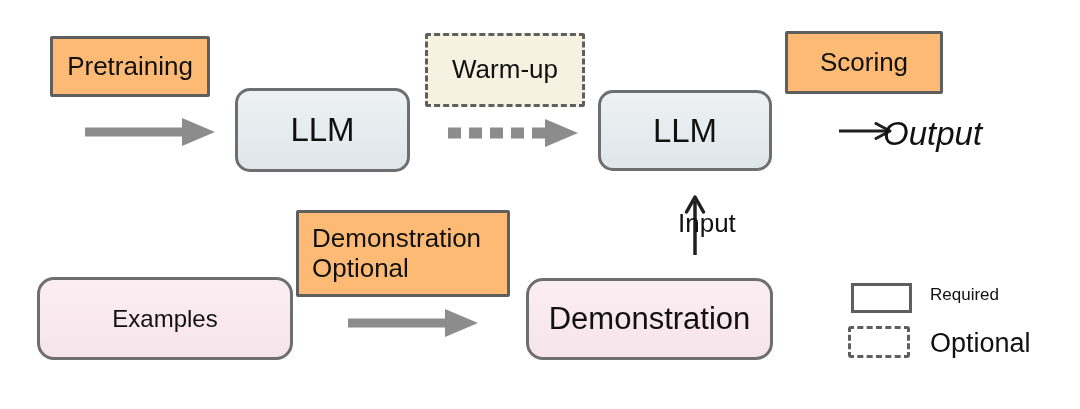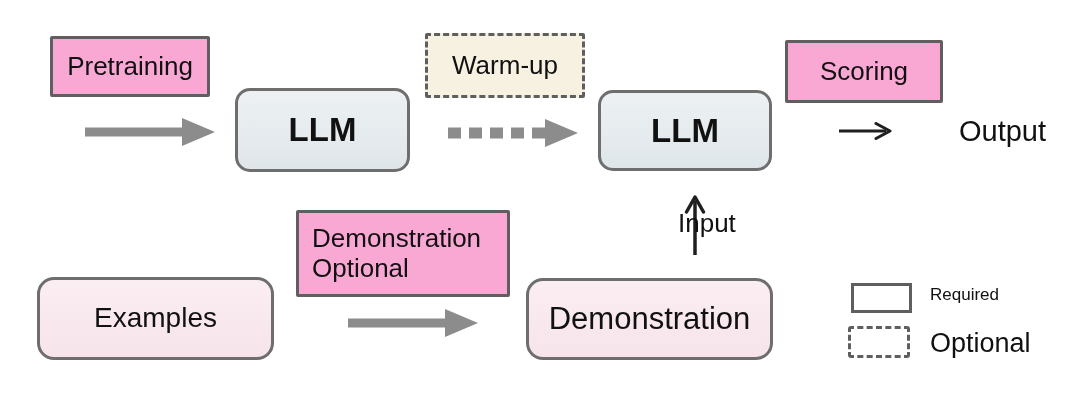--- a/index.html
+++ b/index.html
@@ -15,54 +15,53 @@
   .box {
     position: absolute;
     display: flex;
     align-items: center;
     justify-content: center;
     box-sizing: border-box;
     text-align: center;
     line-height: 1.15;
   }
   .process {
-    background: #f9a8d4;
+    background: #fdba74;
     border: 3px solid #5f5f5f;
     border-radius: 2px;
   }
   .process.optional {
     border-style: dashed;
     background: #f7f1e2;
   }
   .llm {
     background: linear-gradient(180deg, #edf1f3 0%, #dfe6ea 100%);
     border: 3px solid #6e6e6e;
     border-radius: 15px;
-    font-weight: bold;
   }
   .data {
     background: linear-gradient(180deg, #fbeef3 0%, #f6e4ea 100%);
     border: 3px solid #6e6e6e;
     border-radius: 17px;
   }
   .arrow { position: absolute; }
   .float-label { position: absolute; white-space: nowrap; }
 
   #pretraining { left: 50px; top: 36px; width: 160px; height: 61px; font-size: 26px; }
   #arrow-pretrain { left: 85px; top: 117px; }
   #llm1 { left: 235px; top: 88px; width: 175px; height: 84px; font-size: 33px; }
-  #warmup { left: 425px; top: 33px; width: 160px; height: 65px; font-size: 26px; }
+  #warmup { left: 425px; top: 33px; width: 160px; height: 74px; font-size: 26px; }
   #arrow-warmup { left: 446px; top: 118px; }
   #llm2 { left: 598px; top: 90px; width: 174px; height: 81px; font-size: 33px; }
-  #scoring { left: 785px; top: 40px; width: 158px; height: 63px; font-size: 26px; text-align: right; }
+  #scoring { left: 785px; top: 31px; width: 158px; height: 63px; font-size: 26px; text-align: right; }
   #arrow-output { left: 838px; top: 122px; }
-  #output-label { left: 959px; top: 115px; font-size: 29px; }
+  #output-label { left: 883px; top: 115px; font-size: 33px; font-style: italic; }
   #arrow-input { left: 683px; top: 193px; }
   #input-label { left: 678px; top: 208px; font-size: 26px; }
-  #examples { left: 37px; top: 277px; width: 237px; height: 83px; font-size: 28px; }
+  #examples { left: 37px; top: 277px; width: 256px; height: 83px; font-size: 24px; }
   #demo-designing {
     left: 296px; top: 210px; width: 214px; height: 87px;
     font-size: 26px; justify-content: flex-start; text-align: left;
     padding-left: 13px;
   }
   #arrow-demo { left: 348px; top: 308px; }
   #demonstration { left: 526px; top: 278px; width: 247px; height: 82px; font-size: 31px; }
 
   .legend-swatch {
     position: absolute;

